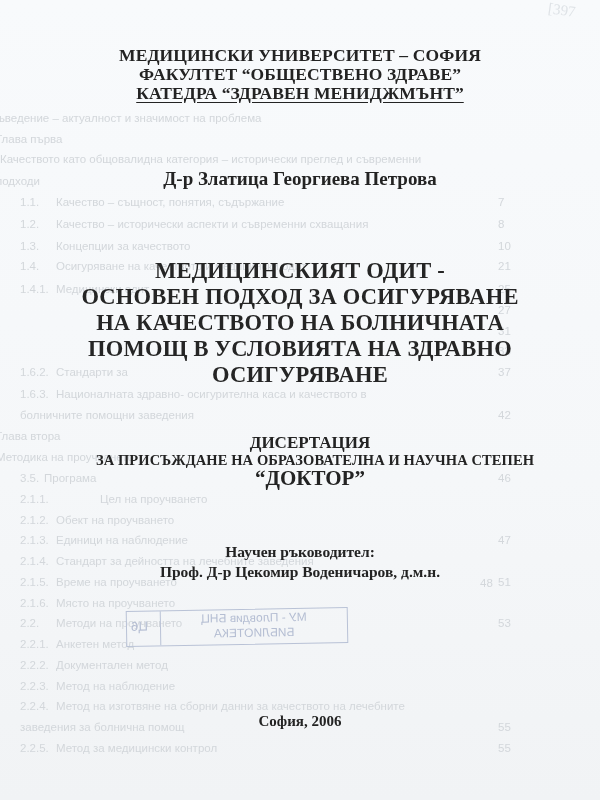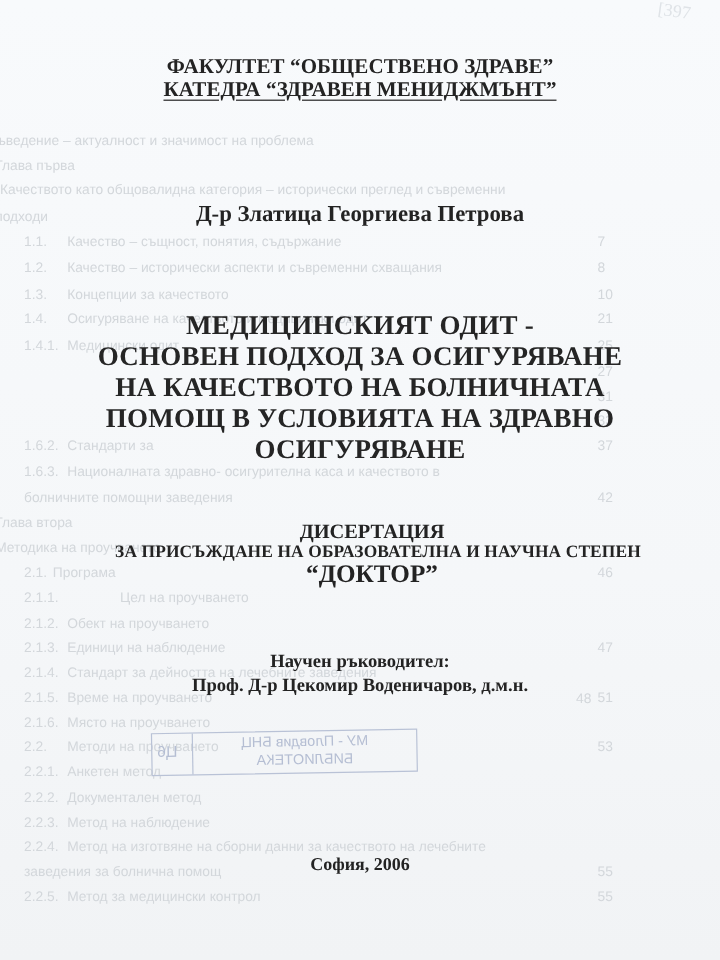--- a/index.html
+++ b/index.html
@@ -141,21 +141,21 @@
         <span class="ghost-num"></span>
         <span class="ghost-txt" style="left: 0px;">Глава втора</span>
         <span class="ghost-page" style="left: 502px;"></span>
       </div>
       <div class="ghost-line" style="top: 451px; left: -4px; width: 600px;">
         <span class="ghost-num"></span>
         <span class="ghost-txt" style="left: 0px;">Методика на проучването</span>
         <span class="ghost-page" style="left: 502px;"></span>
       </div>
       <div class="ghost-line" style="top: 472px; left: 20px; width: 600px;">
-        <span class="ghost-num">2.1.</span>
+        <span class="ghost-num">3.5.</span>
         <span class="ghost-txt" style="left: 24px;">Програма</span>
         <span class="ghost-page" style="left: 478px;">46</span>
       </div>
       <div class="ghost-line" style="top: 493px; left: 20px; width: 600px;">
         <span class="ghost-num">2.1.1.</span>
         <span class="ghost-txt" style="left: 36px; margin-left: 44px;">Цел на проучването</span>
         <span class="ghost-page" style="left: 478px;"></span>
       </div>
       <div class="ghost-line" style="top: 514px; left: 20px; width: 600px;">
         <span class="ghost-num">2.1.2.</span>
@@ -215,20 +215,21 @@
       <div class="ghost-line" style="top: 742px; left: 20px; width: 600px;">
         <span class="ghost-num">2.2.5.</span>
         <span class="ghost-txt" style="left: 36px;">Метод за медицински контрол</span>
         <span class="ghost-page" style="left: 478px;">55</span>
       </div>
     </div>
 
   <div class="corner-mark">[397</div>
 
   <div class="block uni">
+    <div>МЕДИЦИНСКИ УНИВЕРСИТЕТ – СОФИЯ</div>
     <div>ФАКУЛТЕТ “ОБЩЕСТВЕНО ЗДРАВЕ”</div>
     <div class="ul">КАТЕДРА “ЗДРАВЕН МЕНИДЖМЪНТ”</div>
   </div>
 
   <div class="block author">Д-р Златица Георгиева Петрова</div>
 
   <div class="block title">
     <div>МЕДИЦИНСКИЯТ ОДИТ -</div>
     <div>ОСНОВЕН ПОДХОД ЗА ОСИГУРЯВАНЕ</div>
     <div>НА КАЧЕСТВОТО НА БОЛНИЧНАТА</div>

